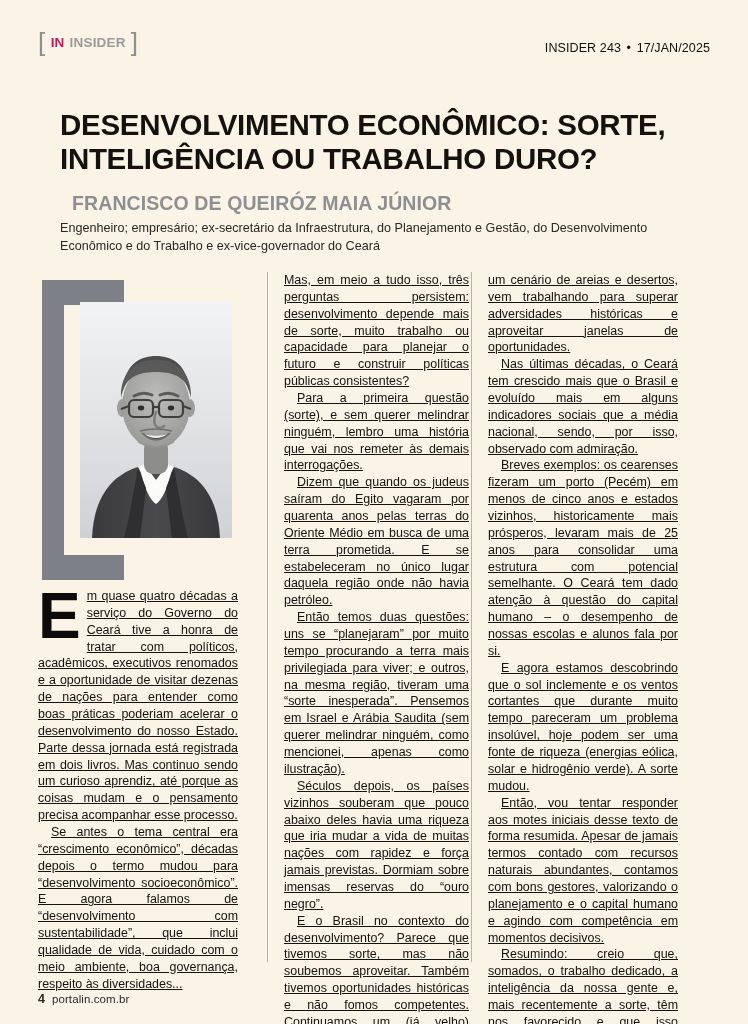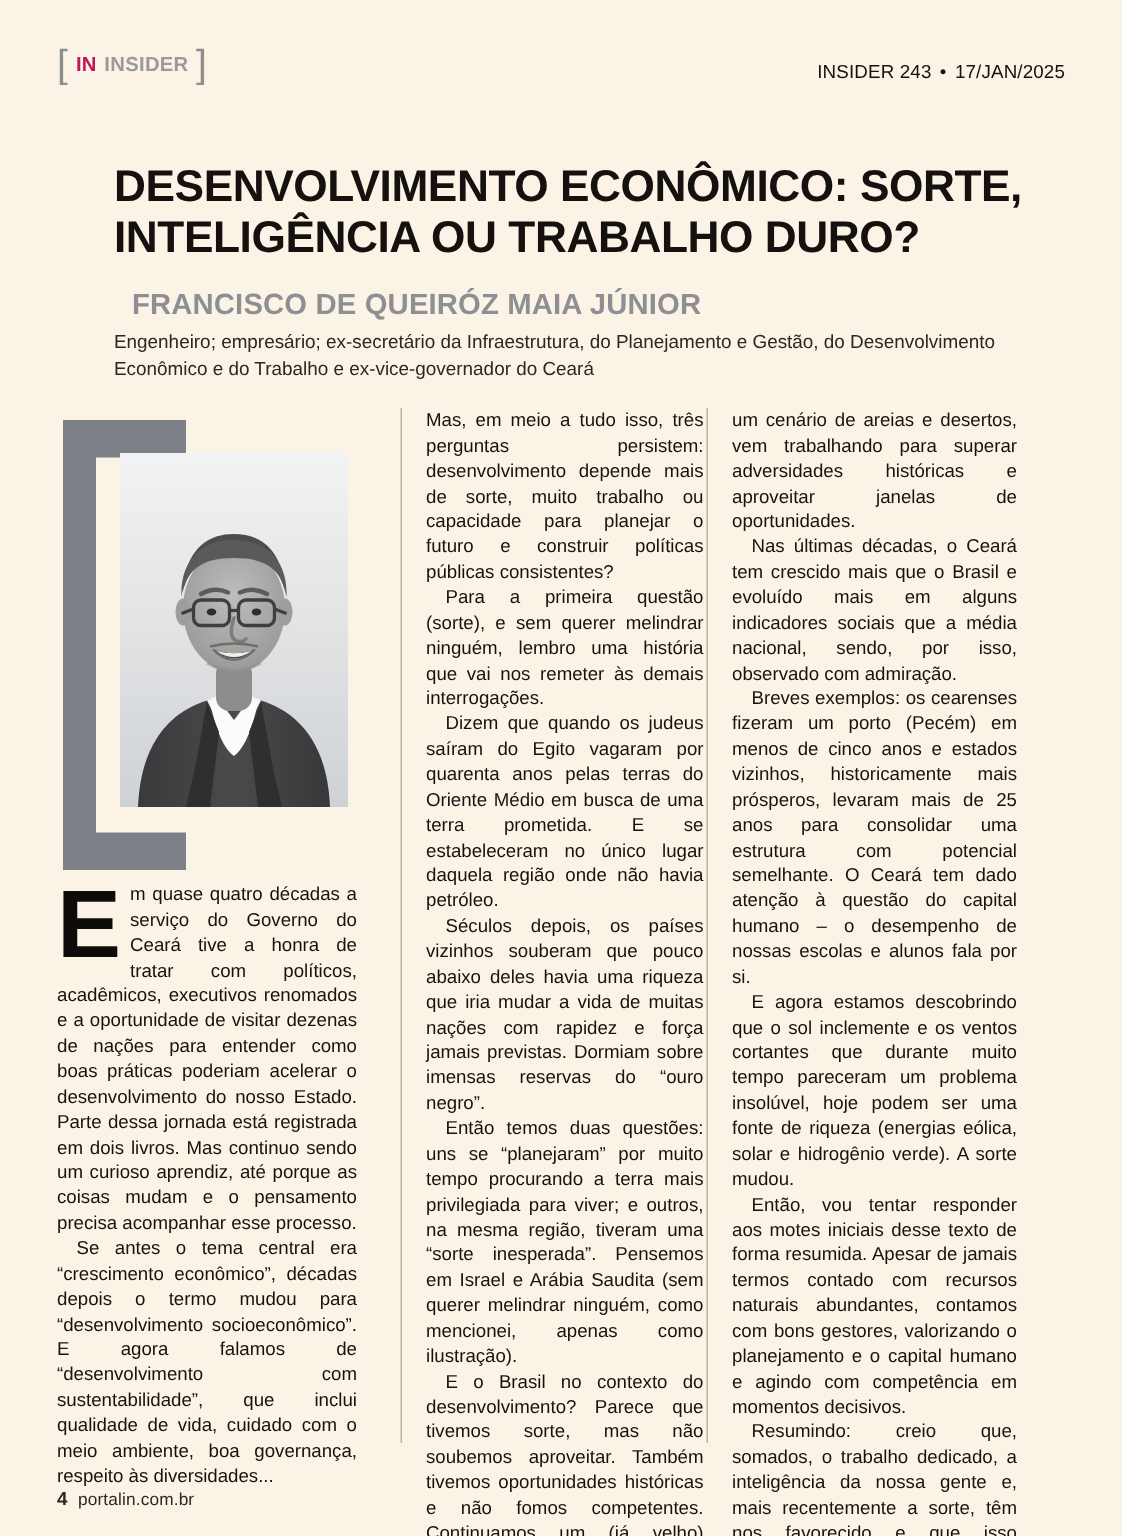--- a/index.html
+++ b/index.html
@@ -31,21 +31,21 @@
   .tag-opinion{font-weight:bold;color:#9a9a98;letter-spacing:.2px;}
 
   .issue{
     position:absolute;right:0;top:5px;
     font-size:12.5px;color:#14110f;letter-spacing:.1px;white-space:nowrap;
   }
   .issue b{font-weight:normal;margin-left:12px;}
   .issue .sep{padding:0 2px;}
 
   
-  .titleblock{position:absolute;left:76px;top:108px;right:40px;}
+  .titleblock{position:absolute;left:60px;top:108px;right:40px;}
   h1.headline{
     margin:0;
     font-size:29.5px;
     line-height:1.16;
     font-weight:bold;
     letter-spacing:-.3px;
     color:#14110f;
   }
   .author{
     margin-top:17px;
@@ -76,20 +76,21 @@
   
   .cols{
     position:absolute;left:38px;top:272px;width:672px;height:700px;
   }
   .col{
     position:absolute;top:0;width:186px;
     font-size:12.45px;line-height:1.355;
     text-align:justify;
     color:#15120f;
     hyphens:manual;
+    text-decoration:underline;
   }
   #col1{left:0;width:200px;top:316px;height:384px;}
   #col2{left:246px;width:185px;height:700px;}
   #col3{left:450px;width:190px;height:700px;}
   .col p{margin:0;text-indent:13px;}
   .col p.noind{text-indent:0;}
   .divider{
     position:absolute;top:0;width:1px;height:690px;background:#b9b3a6;
   }
   #div1{left:229px;}
@@ -209,22 +210,22 @@
 
     <div class="col" id="col1">
       <p class="noind"><span class="dropcap">E</span><span>m quase quatro décadas a serviço do Governo do Ceará tive a honra de tratar com políticos, acadêmicos, executivos renomados e a oportunidade de visitar dezenas de nações para entender como boas práticas poderiam acelerar o desenvolvimento do nosso Estado. Parte dessa jornada está registrada em dois livros. Mas continuo sendo um curioso aprendiz, até porque as coisas mudam e o pensamento precisa acompanhar esse processo.</span></p>
       <p><span>Se antes o tema central era “crescimento econômico”, décadas depois o termo mudou para “desenvolvimento socioeconômico”. E agora falamos de “desenvolvimento com sustentabilidade”, que inclui qualidade de vida, cuidado com o meio ambiente, boa governança, respeito às diversidades...</span></p>
     </div>
 
     <div class="col" id="col2">
       <p class="noind"><span>Mas, em meio a tudo isso, três perguntas persistem: desenvolvimento depende mais de sorte, muito trabalho ou capacidade para planejar o futuro e construir políticas públicas consistentes?</span></p>
       <p><span>Para a primeira questão (sorte), e sem querer melindrar ninguém, lembro uma história que vai nos remeter às demais interrogações.</span></p>
       <p><span>Dizem que quando os judeus saíram do Egito vagaram por quarenta anos pelas terras do Oriente Médio em busca de uma terra prometida. E se estabeleceram no único lugar daquela região onde não havia petróleo.</span></p>
+      <p><span>Então temos duas questões: uns se “planejaram” por muito tempo procurando a terra mais privilegiada para viver; e outros, na mesma região, tiveram uma “sorte inesperada”. Pensemos em Israel e Arábia Saudita (sem querer melindrar ninguém, como mencionei, apenas como ilustração).</span></p>
       <p><span>Séculos depois, os países vizinhos souberam que pouco abaixo deles havia uma riqueza que iria mudar a vida de muitas nações com rapidez e força jamais previstas. Dormiam sobre imensas reservas do “ouro negro”.</span></p>
-      <p><span>Então temos duas questões: uns se “planejaram” por muito tempo procurando a terra mais privilegiada para viver; e outros, na mesma região, tiveram uma “sorte inesperada”. Pensemos em Israel e Arábia Saudita (sem querer melindrar ninguém, como mencionei, apenas como ilustração).</span></p>
       <p><span>E o Brasil no contexto do desenvolvimento? Parece que tivemos sorte, mas não soubemos aproveitar. Também tivemos oportunidades históricas e não fomos competentes. Continuamos um (já velho) gigante adormecido.</span></p>
 
     </div>
 
     <div class="col" id="col3">
       <p class="noind"><span>um cenário de areias e desertos, vem trabalhando para superar adversidades históricas e aproveitar janelas de oportunidades.</span></p>
       <p><span>Nas últimas décadas, o Ceará tem crescido mais que o Brasil e evoluído mais em alguns indicadores sociais que a média nacional, sendo, por isso, observado com admiração.</span></p>
       <p><span>Breves exemplos: os cearenses fizeram um porto (Pecém) em menos de cinco anos e estados vizinhos, historicamente mais prósperos, levaram mais de 25 anos para consolidar uma estrutura com potencial semelhante. O Ceará tem dado atenção à questão do capital humano – o desempenho de nossas escolas e alunos fala por si.</span></p>
       <p><span>E agora estamos descobrindo que o sol inclemente e os ventos cortantes que durante muito tempo pareceram um problema insolúvel, hoje podem ser uma fonte de riqueza (energias eólica, solar e hidrogênio verde). A sorte mudou.</span></p>
       <p><span>Então, vou tentar responder aos motes iniciais desse texto de forma resumida. Apesar de jamais termos contado com recursos naturais abundantes, contamos com bons gestores, valorizando o planejamento e o capital humano e agindo com competência em momentos decisivos.</span></p>

